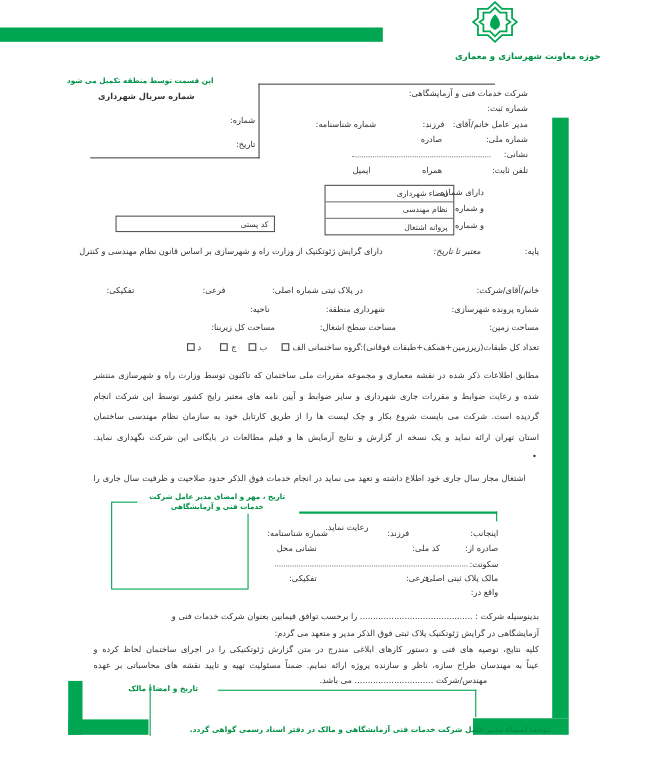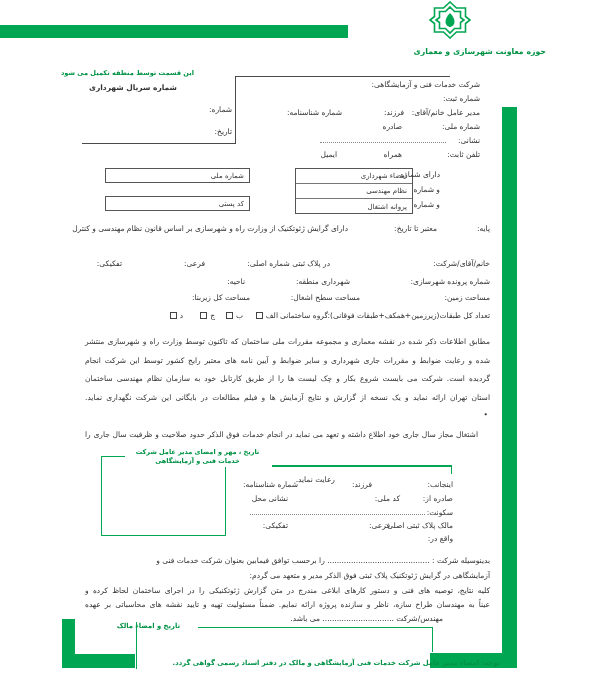--- a/index.html
+++ b/index.html
@@ -70,25 +70,24 @@
   <div class="abs t" style="right:263px; top:150px;">ایمیل</div>
 
   <div class="abs box" style="left:295px; top:168px; width:118px; height:46px;">
     <div class="cell" style="border-bottom:1px solid #777;">امضاء شهرداری</div>
     <div class="cell" style="border-bottom:1px solid #777;">نظام مهندسی</div>
     <div class="cell">پروانه اشتغال</div>
   </div>
   <div class="abs t" style="right:160px; top:170px;">دارای شماره</div>
   <div class="abs t" style="right:160px; top:185px;">و شماره</div>
   <div class="abs t" style="right:160px; top:200px;">و شماره</div>
-  <div class="abs box cell" style="left:105px; top:168px; width:145px; height:15px;">شماره ملی</div>
   <div class="abs box cell" style="left:105px; top:196px; width:145px; height:15px;">کد پستی</div>
 
   <div class="abs t" style="right:110px; top:224px;">پایه:</div>
-  <div class="abs t" style="right:163px; top:224px;">معتبر تا تاریخ:</div>
+  <div class="abs t" style="right:163px; top:224px;font-style:italic;">معتبر تا تاریخ:</div>
   <div class="abs t" style="right:252px; top:224px;">دارای گرایش ژئوتکنیک از وزارت راه و شهرسازی بر اساس قانون نظام مهندسی و کنترل</div>
 
   <div class="abs t" style="right:110px; top:259px;">خانم/آقای/شرکت:</div>
   <div class="abs t" style="right:270px; top:259px;">در پلاک ثبتی شماره اصلی:</div>
   <div class="abs t" style="right:395px; top:259px;">فرعی:</div>
   <div class="abs t" style="right:478px; top:259px;">تفکیکی:</div>
 
   <div class="abs t" style="right:110px; top:277px;">شماره پرونده شهرسازی:</div>
   <div class="abs t" style="right:250px; top:277px;">شهرداری منطقه:</div>
   <div class="abs t" style="right:355px; top:277px;">ناحیه:</div>

